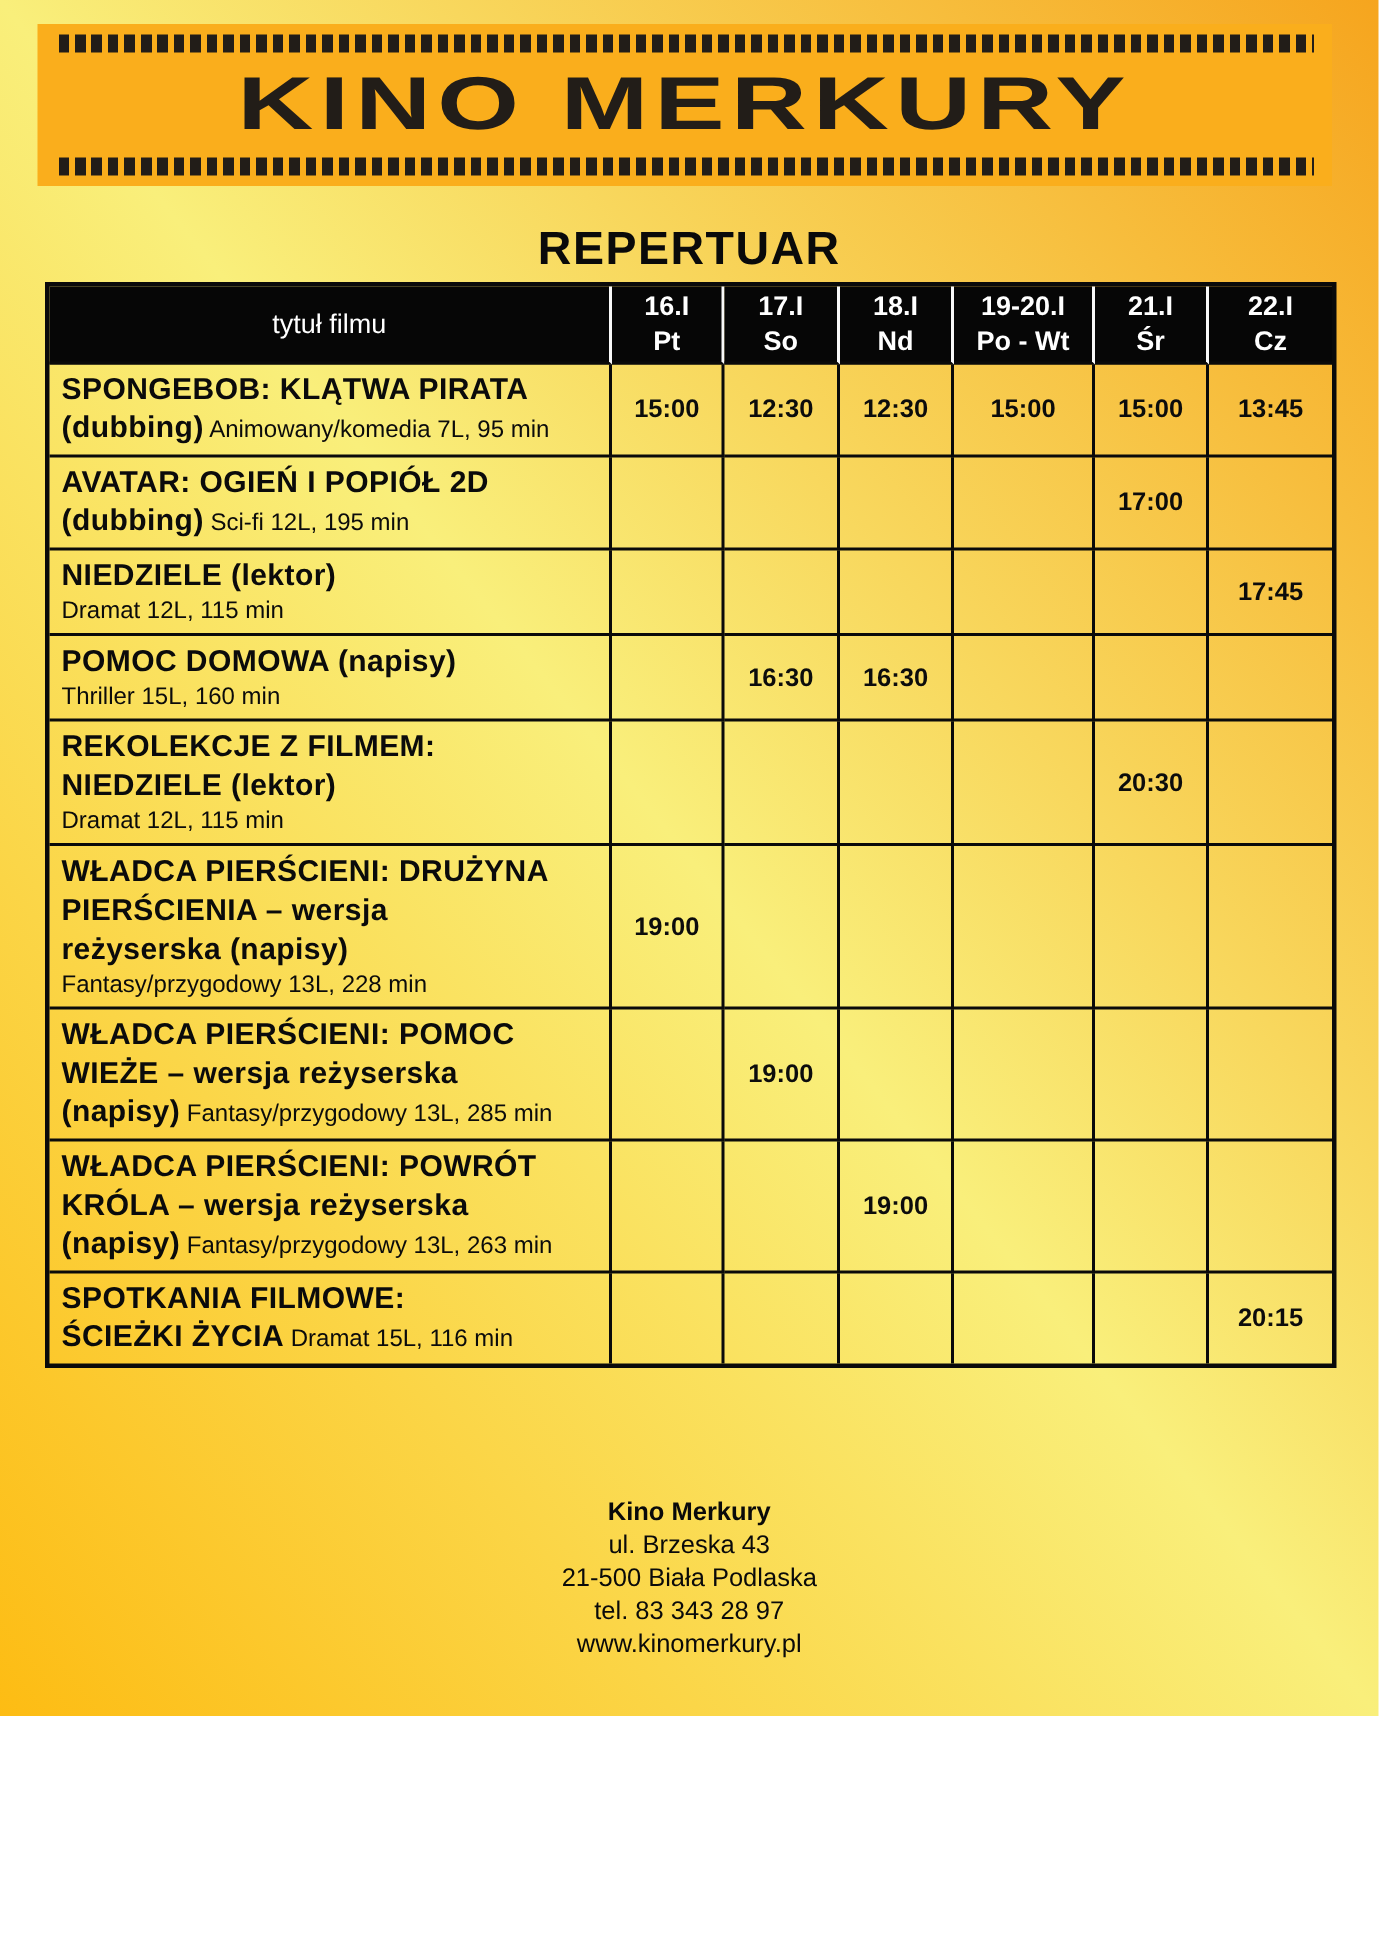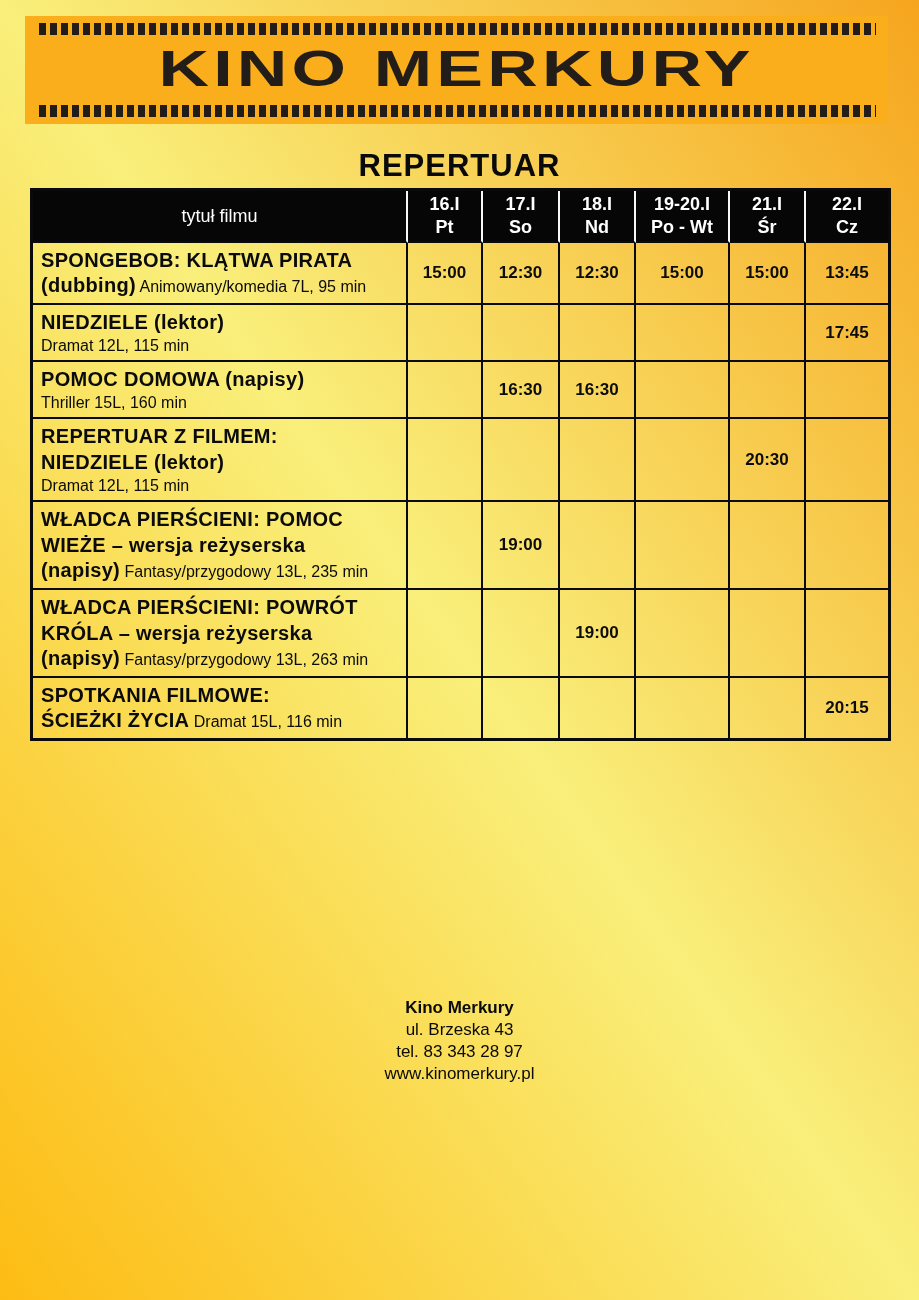--- a/index.html
+++ b/index.html
@@ -1,18 +1,18 @@
 <!DOCTYPE html>
 <html><head>
 <meta charset="utf-8">
 <style>
   html,body { margin:0; padding:0; }
   .page {
     position:relative;
-    width:919px; height:1300px;
+    width:919px; height:1144px;
     overflow:hidden;
     background:linear-gradient(to bottom left, #F6A51E 0%, #F9EF7B 50%, #FDBC13 100%);
     font-family:"Liberation Sans", sans-serif;
     color:#0b0b0b;
   }
 
   
   .banner {
     position:absolute; left:25px; top:16px;
     width:863px; height:108px;
@@ -148,20 +148,32 @@
           </td>
           <td class="time-cell">15:00</td>
           <td class="time-cell">12:30</td>
           <td class="time-cell">12:30</td>
           <td class="time-cell">15:00</td>
           <td class="time-cell">15:00</td>
           <td class="time-cell">13:45</td>
         </tr>
         <tr>
           <td class="title-cell">
+            <div class="t-line">AVATAR: OGIEŃ I POPIÓŁ 2D</div>
+            <div class="m-line"><span class="bseg">(dubbing)</span><span class="rseg"> Sci-fi 12L, 195 min</span></div>
+          </td>
+          <td class="time-cell"></td>
+          <td class="time-cell"></td>
+          <td class="time-cell"></td>
+          <td class="time-cell"></td>
+          <td class="time-cell">17:00</td>
+          <td class="time-cell"></td>
+        </tr>
+        <tr>
+          <td class="title-cell">
             <div class="t-line">NIEDZIELE (lektor)</div>
             <div class="d-line">Dramat 12L, 115 min</div>
           </td>
           <td class="time-cell"></td>
           <td class="time-cell"></td>
           <td class="time-cell"></td>
           <td class="time-cell"></td>
           <td class="time-cell"></td>
           <td class="time-cell">17:45</td>
         </tr>
@@ -172,36 +184,50 @@
           </td>
           <td class="time-cell"></td>
           <td class="time-cell">16:30</td>
           <td class="time-cell">16:30</td>
           <td class="time-cell"></td>
           <td class="time-cell"></td>
           <td class="time-cell"></td>
         </tr>
         <tr>
           <td class="title-cell">
-            <div class="t-line">REPERTUAR Z FILMEM:</div>
+            <div class="t-line">REKOLEKCJE Z FILMEM:</div>
             <div class="t-line">NIEDZIELE (lektor)</div>
             <div class="d-line">Dramat 12L, 115 min</div>
           </td>
           <td class="time-cell"></td>
           <td class="time-cell"></td>
           <td class="time-cell"></td>
           <td class="time-cell"></td>
           <td class="time-cell">20:30</td>
           <td class="time-cell"></td>
         </tr>
         <tr>
           <td class="title-cell">
+            <div class="t-line">WŁADCA PIERŚCIENI: DRUŻYNA</div>
+            <div class="t-line">PIERŚCIENIA – wersja</div>
+            <div class="t-line">reżyserska (napisy)</div>
+            <div class="d-line">Fantasy/przygodowy 13L, 228 min</div>
+          </td>
+          <td class="time-cell">19:00</td>
+          <td class="time-cell"></td>
+          <td class="time-cell"></td>
+          <td class="time-cell"></td>
+          <td class="time-cell"></td>
+          <td class="time-cell"></td>
+        </tr>
+        <tr>
+          <td class="title-cell">
             <div class="t-line">WŁADCA PIERŚCIENI: POMOC</div>
             <div class="t-line">WIEŻE – wersja reżyserska</div>
-            <div class="m-line"><span class="bseg">(napisy)</span><span class="rseg"> Fantasy/przygodowy 13L, 235 min</span></div>
+            <div class="m-line"><span class="bseg">(napisy)</span><span class="rseg"> Fantasy/przygodowy 13L, 285 min</span></div>
           </td>
           <td class="time-cell"></td>
           <td class="time-cell">19:00</td>
           <td class="time-cell"></td>
           <td class="time-cell"></td>
           <td class="time-cell"></td>
           <td class="time-cell"></td>
         </tr>
         <tr>
           <td class="title-cell">
@@ -228,18 +254,19 @@
           <td class="time-cell"></td>
           <td class="time-cell">20:15</td>
         </tr>
       </tbody>
   </table>
 
   <div class="footer">
     <div class="footer-name">Kino Merkury</div>
     <div id="footer-lines">
         <div>ul. Brzeska 43</div>
+        <div>21-500 Biała Podlaska</div>
         <div>tel. 83 343 28 97</div>
         <div>www.kinomerkury.pl</div>
       </div>
   </div>
 
 </div>
 
 </body></html>

